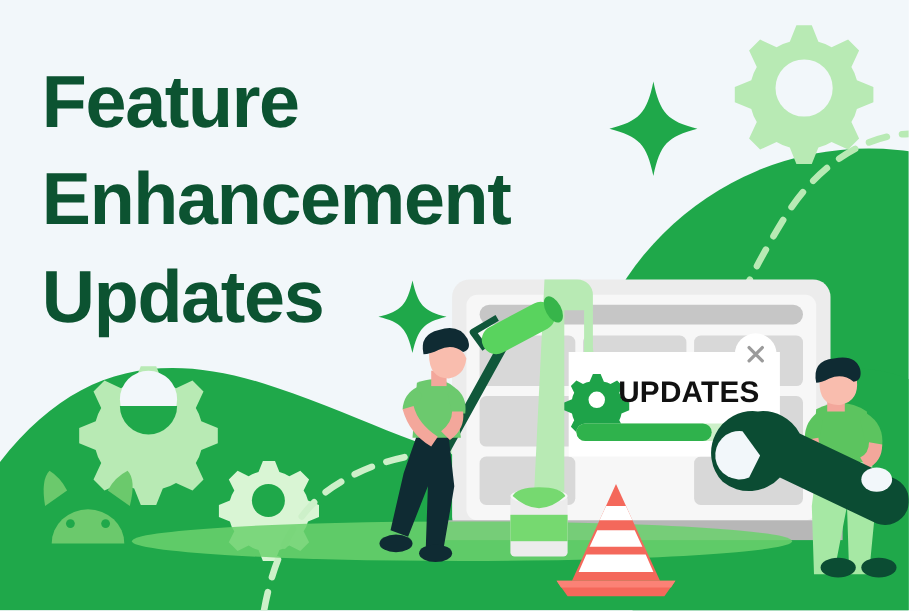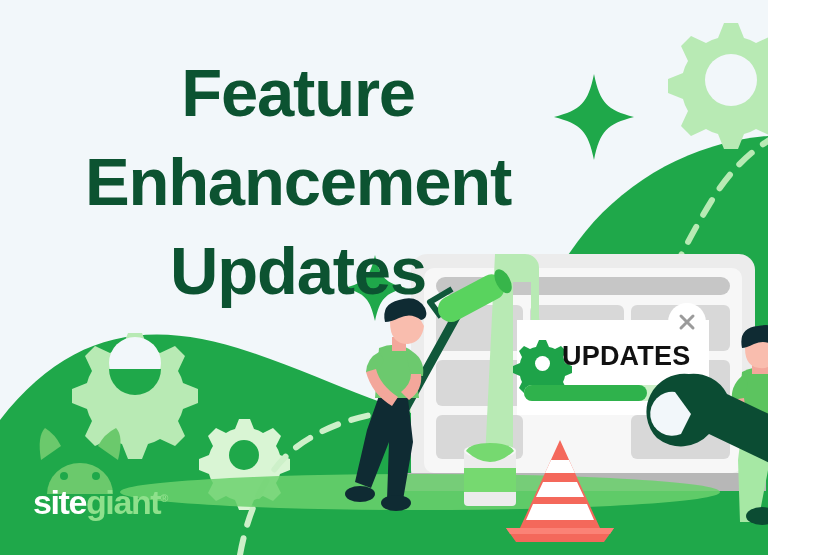--- a/index.html
+++ b/index.html
@@ -1,22 +1,21 @@
 <!DOCTYPE html>
 <html><head>
 <meta charset="utf-8">
 <style>
   html,body{margin:0;padding:0;background:#ffffff;}
   body{font-family:"Liberation Sans",sans-serif;}
   #stage{
     position:relative;
-    width:768px;height:555px;
+    width:826px;height:555px;
     overflow:hidden;
     background:#f2f7fa;
-    text-align:center;
   }
   #art{position:absolute;inset:0;width:837px;height:555px;display:block;}
   .headline{
     position:absolute;
     left:38px;top:48px;
     width:520px;
     font-family:"Liberation Sans",sans-serif;
     font-weight:bold;
     font-size:67px;
     line-height:1.33;
@@ -218,15 +217,14 @@
     </g>
 
   </svg>
 
   <h1 class="headline">Feature
 Enhancement
 Updates</h1>
 
   <div class="card-title">UPDATES</div>
 
-  <div class="logo-word"><span class="logo-site">site</span><span class="logo-giant">giant</span><span class="logo-tm">®</span></div>
 
 </div>
 
 </body></html>

